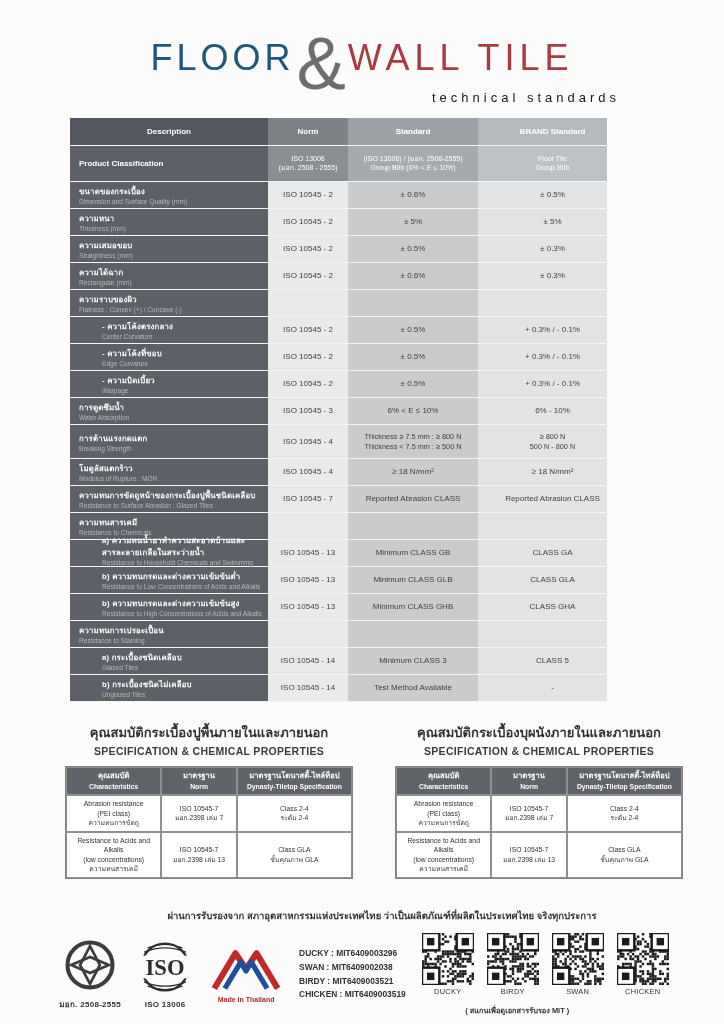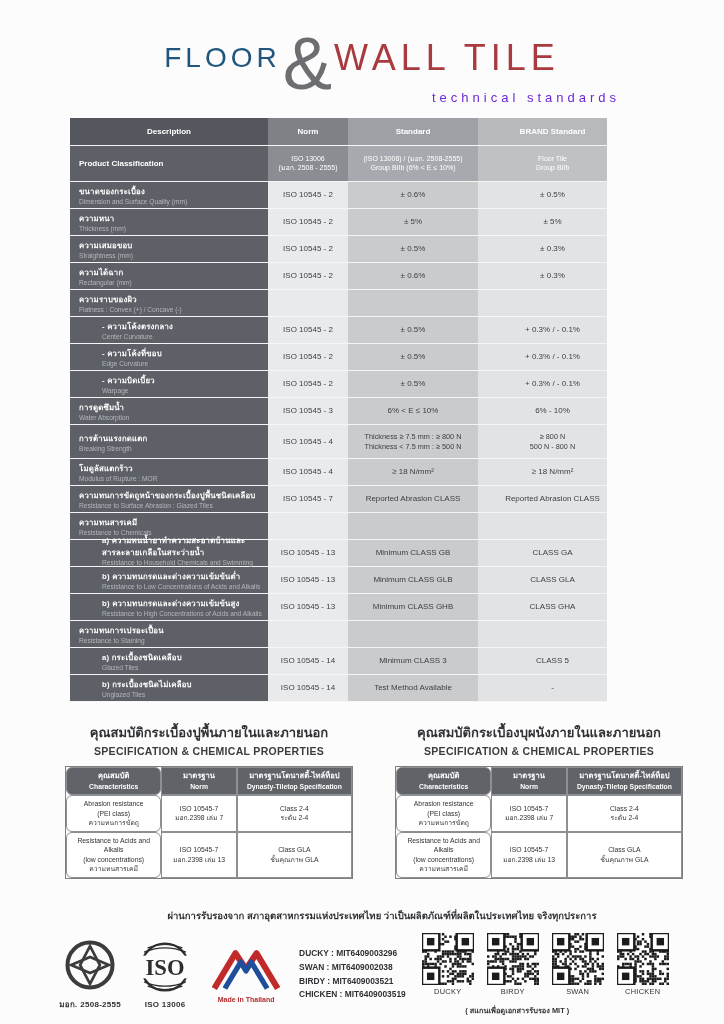--- a/index.html
+++ b/index.html
@@ -3,24 +3,24 @@
 <meta charset="utf-8">
 <style>
   * { margin:0; padding:0; box-sizing:border-box; }
   html,body { background:#e8e8e8; }
   body { font-family:"Liberation Sans","DejaVu Sans",sans-serif; }
   .page { position:relative; width:724px; height:1024px; margin:0 auto; background:#fcfcfc; overflow:hidden; }
 
   
   .logo-block { position:absolute; top:28px; left:0; width:724px; text-align:center; }
   .logo-line { display:inline-flex; align-items:center; }
-  .logo-floor { font-size:28px; letter-spacing:4px; color:#20567d; font-weight:500; }
+  .logo-floor { font-size:36px; letter-spacing:4px; color:#20567d; font-weight:500; }
   .logo-amp { font-size:74px; font-weight:200; color:#6d6e71; line-height:60px; margin:0 2px; position:relative; top:6px; }
   .logo-wall { font-size:36px; letter-spacing:5px; color:#a93a3f; font-weight:500; }
-  .logo-sub { font-size:13px; letter-spacing:4px; color:#6d28d9; text-align:right; width:560px; margin:2px auto 0; padding-right:22px; }
+  .logo-sub { font-size:13px; letter-spacing:4px; color:#0f172a; text-align:right; width:560px; margin:2px auto 0; padding-right:22px; }
 
   
   .main-table { position:absolute; left:70px; top:118px; width:584px; font-size:8px; }
   .trow { display:flex; width:100%; }
   .cell { border-bottom:1px solid #f5f5f5; display:flex; flex-direction:column; justify-content:center; }
   .desc  { width:198px; background:#5d6167; color:#fff; padding-left:9px; align-items:flex-start; }
   .desc.indent { padding-left:32px; }
   .desc .thai { font-size:7.8px; font-weight:bold; letter-spacing:.2px; }
   .desc .eng  { font-size:6.6px; color:#b4b7ba; margin-top:1px; }
   .val { align-items:center; text-align:center; color:#3c3e41; line-height:1.25; }
@@ -44,21 +44,21 @@
   .multiline { font-size:7.3px; }
 
   
   .spec-wrap { position:absolute; top:722px; left:12px; width:724px; display:flex; justify-content:center; gap:30px; }
   .spec-section { width:300px; }
   .spec-title-thai { text-align:center; font-size:13px; font-weight:bold; color:#2e3033; }
   .spec-title-eng { text-align:center; font-size:10.5px; font-weight:bold; color:#3a3c3f; margin-top:2px; letter-spacing:.3px; }
   .spec-table { margin:9px auto 0; width:288px; border:1.5px solid #7e8084; border-collapse:collapse; }
   .spec-row { display:flex; }
   .spec-cell { border:1px solid #8d8f92; display:flex; flex-direction:column; justify-content:center; align-items:center; text-align:center; padding:3px 2px; line-height:1.4; }
-  .spec-col-char { width:96px;border-radius:6px; }
+  .spec-col-char { width:96px; }
   .spec-col-norm { width:76px; }
   .spec-col-spec { width:116px; }
   .spec-head .spec-cell { background:#606468; color:#fff; }
   .spec-head .th { font-size:7.6px; font-weight:bold; }
   .spec-head .te { font-size:6.8px; font-weight:bold; }
   .spec-body .spec-cell { background:#fff; color:#2f3134; font-size:6.8px; }
 
   
   .footer { position:absolute; top:908px; left:0; width:724px; }
   .cert-text { text-align:center; padding-left:40px; font-size:9.5px; font-weight:bold; color:#2e3033; }

